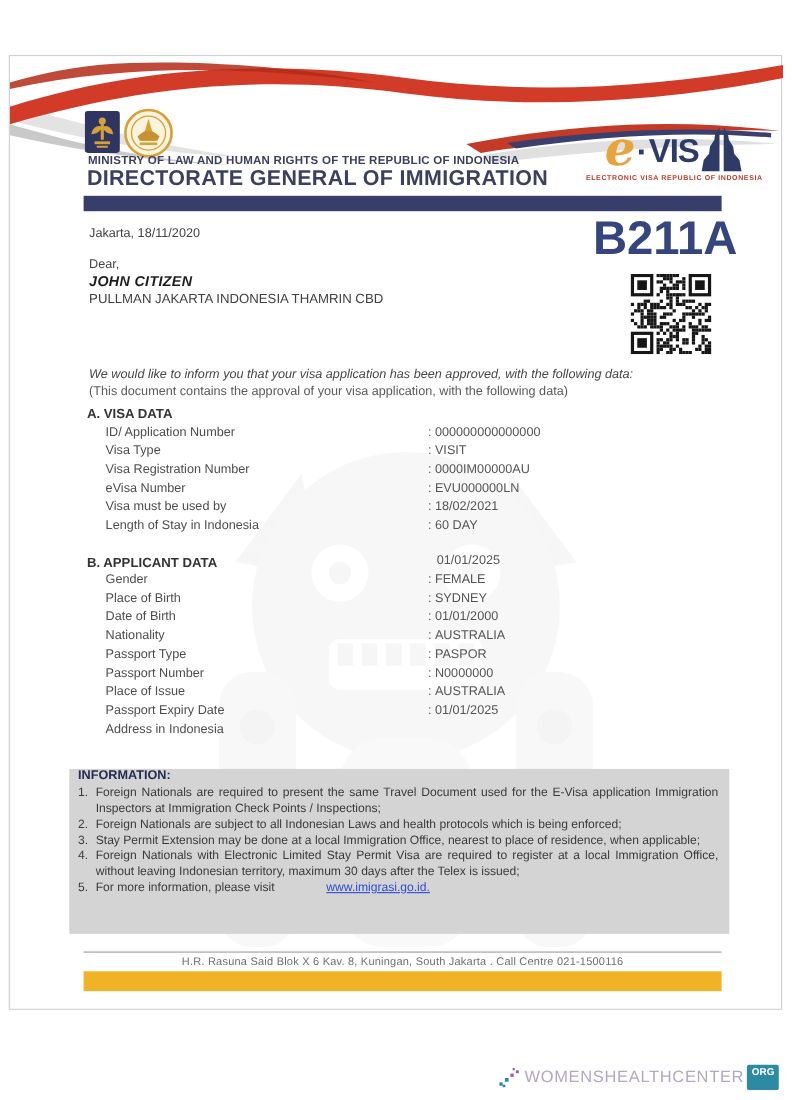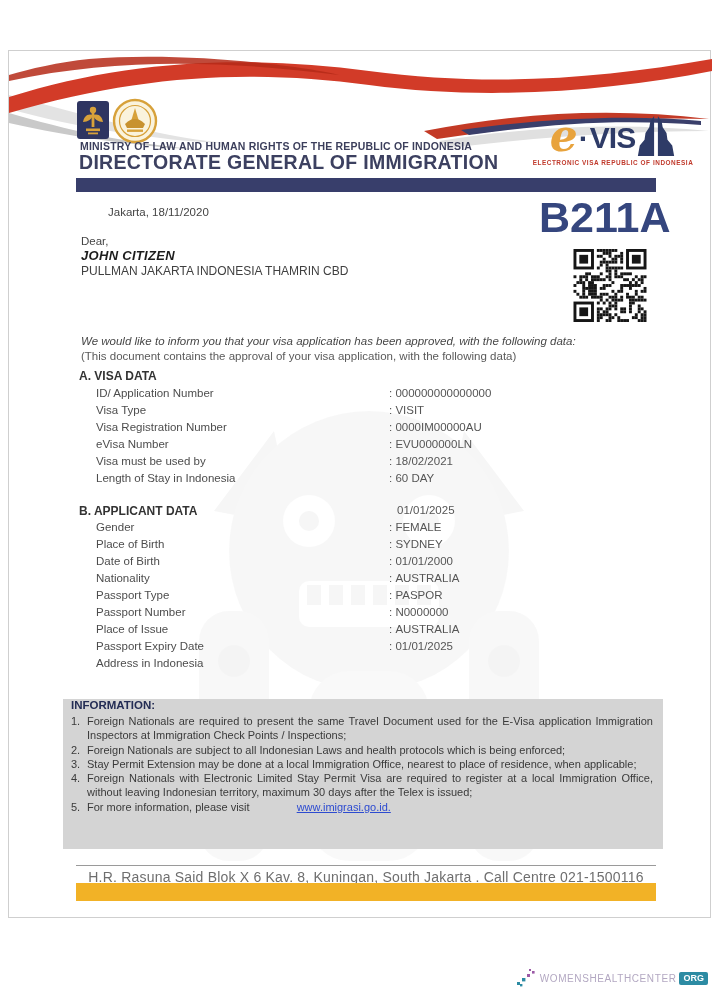--- a/index.html
+++ b/index.html
@@ -24,21 +24,21 @@
   
   .evisa { position:absolute; left:505px; top:55px; width:198px; height:72px; text-align:center; }
   .evisa-row { display:flex; align-items:flex-end; justify-content:center; height:50px; }
   .evisa-e { font-family:"DejaVu Serif", serif; font-style:italic; font-weight:bold;
              font-size:44px; line-height:40px; color:#e8a33d; }
   .evisa-dot { font-size:30px; font-weight:bold; color:#2e3b67; line-height:34px; padding:0 1px; }
   .evisa-vis { font-size:30px; font-weight:bold; color:#2e3b67; line-height:36px; letter-spacing:-1px; }
   .evisa-tag { margin-top:3px; font-size:6.4px; font-weight:bold; color:#c0392b; letter-spacing:.55px; white-space:nowrap; }
 
   
-  .place-date { position:absolute; left:72px; top:155px; font-size:11.5px; color:#444;margin-left:27px; }
+  .place-date { position:absolute; left:72px; top:155px; font-size:11.5px; color:#444; }
   .visa-code { position:absolute; left:530px; top:142px; font-size:43px; font-weight:bold;
                color:#35467e; letter-spacing:0; }
   .qr { position:absolute; left:561px; top:198px; width:80px; height:73px; background:#fff; }
   .salutation { position:absolute; left:72px; top:184px; font-size:11.5px; color:#444; }
   .recipient { position:absolute; left:72px; top:197px; font-size:13px; font-weight:bold;
                font-style:italic; color:#1c1c1c; letter-spacing:.3px; }
   .recipient-addr { position:absolute; left:72px; top:213px; font-size:12px; color:#404040; }
 
   .intro1 { position:absolute; left:72px; top:284px; font-size:11.5px; color:#474747;font-style:italic; }
   .intro2 { position:absolute; left:72px; top:299px; font-size:11.5px; color:#5a5a5a; }
@@ -59,29 +59,29 @@
              background:#d4d4d4; padding:0 10px 6px 8px; }
   .info-title { font-size:11.5px; font-weight:bold; color:#232c54; margin-bottom:3px; }
   .info-item { display:flex; font-size:11px; color:#3a3a3a; line-height:14.3px; }
   .info-num { width:16px; flex:0 0 16px; }
   .info-text { flex:1; text-align:justify; }
   .info-link { color:#2d4bd0; text-decoration:underline;margin-left:44px; }
 
   
   .foot-rule { position:absolute; left:67px; top:814px; width:580px; border-top:1px solid #9a9a9a; }
   .foot-addr { position:absolute; left:67px; top:818px; width:580px; text-align:center;
-               font-size:14px; color:#6e6e6e; letter-spacing:.2px; }
+               font-size:10px; color:#6e6e6e; letter-spacing:.2px; }
   .yellowbar { position:absolute; left:67px; top:832px; width:580px; height:18px; background:#f2b226; }
 
   
   .brand { position:absolute; right:12px; top:968px; display:flex; align-items:center; }
   .brand-dots { width:22px; height:20px; margin-right:2px; }
-  .brand-name { font-size:10px; color:#b3a8c2; letter-spacing:.6px; }
+  .brand-name { font-size:15px; color:#b3a8c2; letter-spacing:.6px; }
   .brand-tld { margin-left:3px; font-size:9px; font-weight:bold; color:#fff;
-               background:#2c8ba3; padding:1px 4px 2px 4px; border-radius:2px; }
+               background:#2c8ba3; padding:1px 4px 12px 4px; border-radius:2px; }
 </style>
 </head>
 <body>
 
 <div id="canvas">
   <div id="doc">
 
     <svg class="ribbon" viewBox="0 0 703 110">
       <path d="M0,62 C55,78 120,94 200,99 C140,97 60,86 0,72 Z" fill="#c9c9c9"></path>
       <path d="M0,44 C70,62 140,84 215,92 C150,90 65,76 0,58 Z" fill="#e3e3e3"></path>

